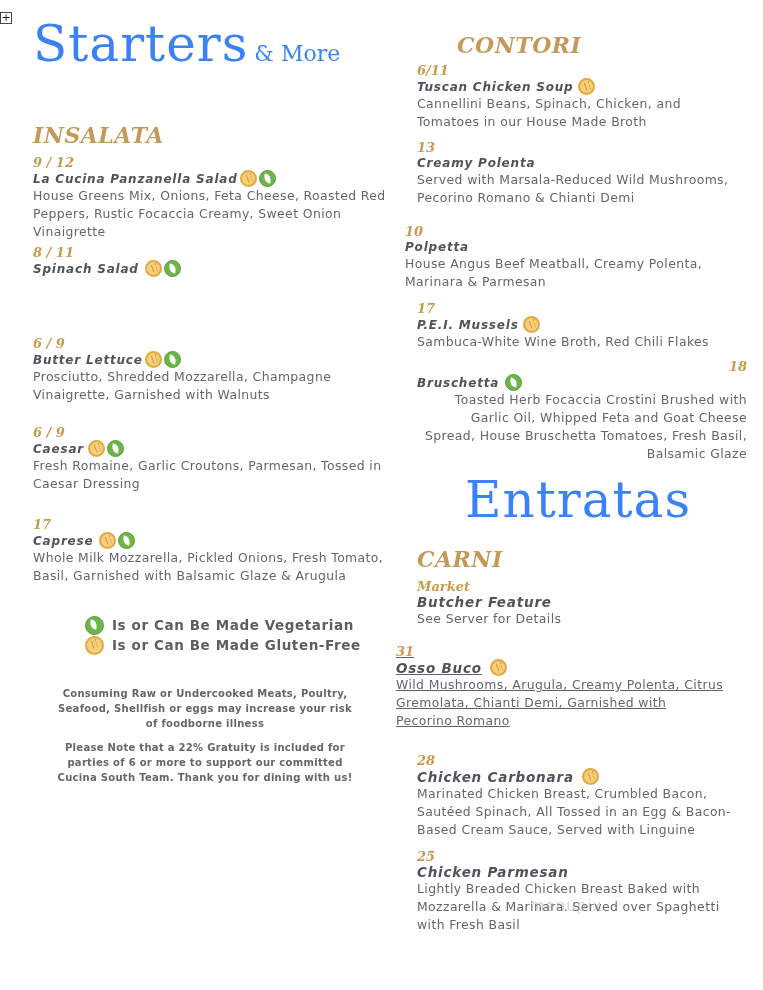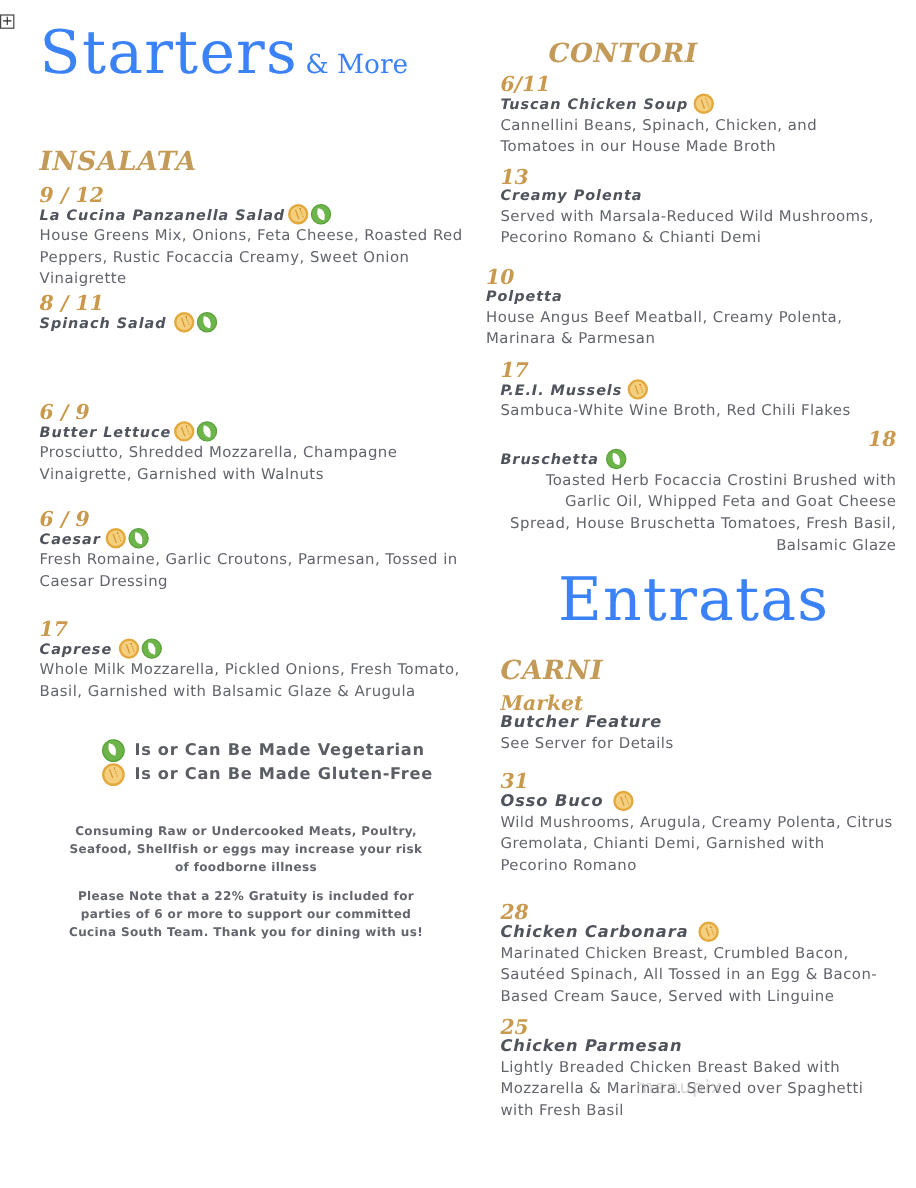--- a/index.html
+++ b/index.html
@@ -8,21 +8,21 @@
   .abs { position: absolute; }
   .move-handle { left: 0; top: 12px; width: 12px; height: 12px; border: 1px solid #444;
                  box-sizing: border-box; font-size: 11px; line-height: 9px; text-align: center; color: #222; background: #fff; }
   .big-title { font-family: "DejaVu Serif", serif; color: #3b82f6; font-weight: normal; letter-spacing: 1px; }
   .title-starters { left: 33px; top: 14px; font-size: 50px; line-height: 60px; }
   .title-starters .sub { font-size: 22px; letter-spacing: 0; margin-left: 6px; }
   .title-entratas { left: 465px; top: 470px; font-size: 50px; line-height: 60px; }
   .cat { font-family: "DejaVu Serif", serif; font-style: italic; font-weight: bold; color: #c39a57;
          font-size: 22px; line-height: 26px; letter-spacing: 0.5px; }
   .price { font-family: "DejaVu Serif", serif; font-style: italic; font-weight: bold; color: #c99a4e;
-           font-size: 17px; line-height: 14px; }
+           font-size: 13px; line-height: 14px; }
   .name { font-style: italic; font-weight: bold; color: #4f535b; font-size: 12px; line-height: 16px;
           letter-spacing: 0.8px; display: flex; align-items: center; }
   .name.lg { font-size: 13.5px; }
   .desc { font-size: 12.4px; line-height: 18px; color: #62656b; letter-spacing: 0.4px; }
   .item { position: absolute; }
   .badge { display: inline-block; width: 17px; height: 17px; border-radius: 50%; margin-left: 2px;
            position: relative; box-sizing: border-box; flex-shrink: 0; }
   .badge.gf { background: #f4cf7d; border: 2px solid #e3a93e; }
   .badge.gf::after { content: ""; position: absolute; left: 5px; top: 2px; width: 3px; height: 8px;
                      border-left: 1.5px solid #d79531; border-right: 1.5px dotted #d79531; transform: rotate(-20deg); }
@@ -158,21 +158,21 @@
 <div class="abs cat" style="left:417px; top:546px;">CARNI</div>
 
 <div class="item" style="left:417px; top:580px; width:330px;">
   <div class="price">Market</div>
   <div class="name lg">
       <span>Butcher Feature</span>
     </div>
   <div class="desc">See Server for Details</div>
 </div>
 
-<div class="item" style="left:417px; top:645px; width:330px;">
+<div class="item" style="left:396px; top:645px; width:330px;text-decoration:underline;">
   <div class="price">31</div>
   <div class="name lg">
       <span>Osso Buco</span>
       <span class="badge gf" style="margin-left:8px"></span>
     </div>
   <div class="desc">Wild Mushrooms, Arugula, Creamy Polenta, Citrus Gremolata, Chianti Demi, Garnished with Pecorino Romano</div>
 </div>
 
 <div class="item" style="left:417px; top:754px; width:330px;">
   <div class="price">28</div>

